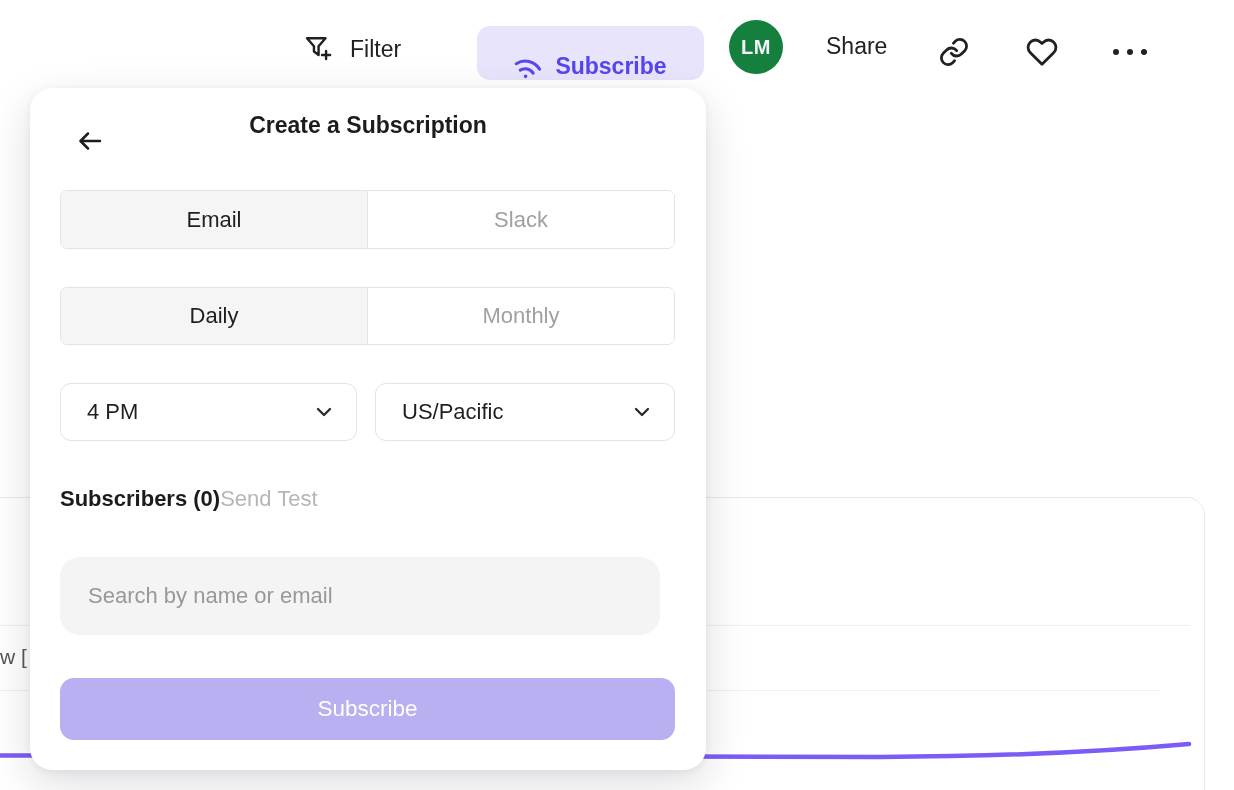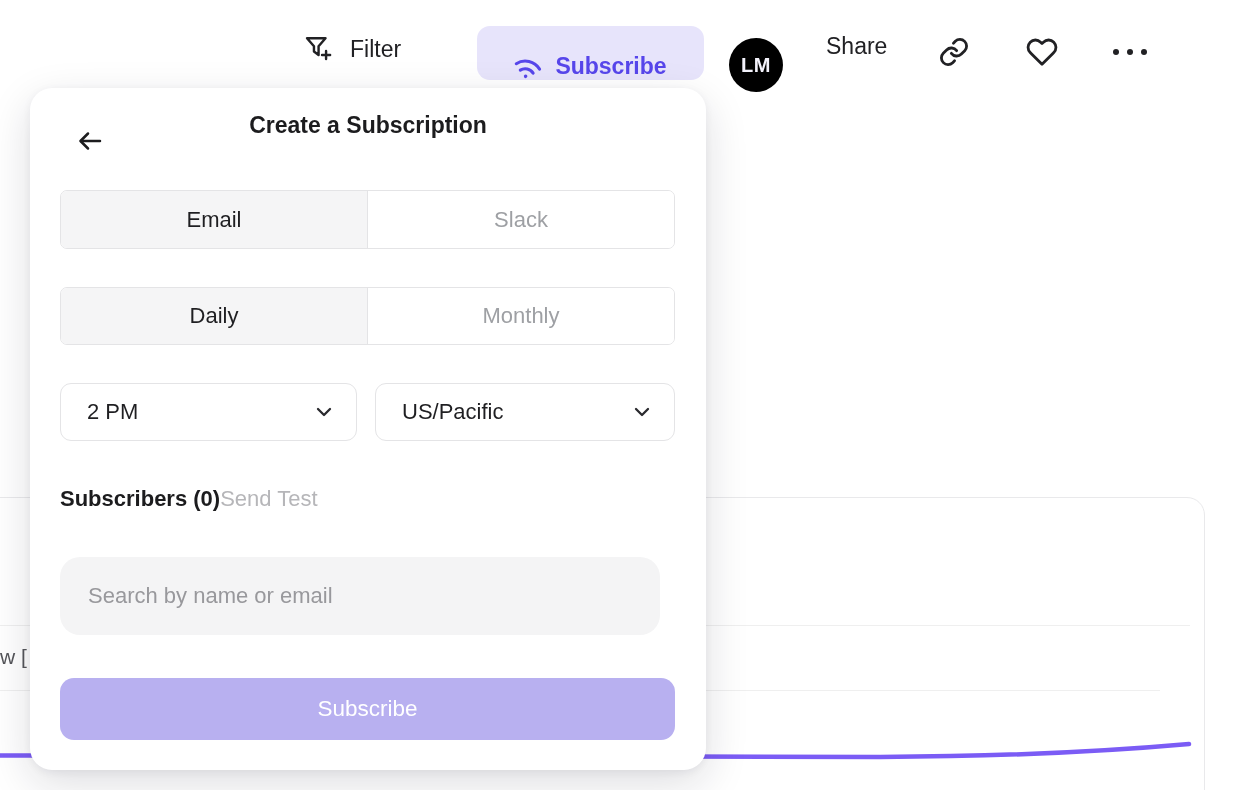--- a/index.html
+++ b/index.html
@@ -18,22 +18,22 @@
   #bg-partial-text { left:0px; top:645px; z-index:2; font-size:21px; color:#55565A; }
 
   
   #toolbar { left:0; top:0; width:1234px; height:100px; z-index:5; }
   .tb-item { position:absolute; display:flex; align-items:flex-end; cursor:pointer; }
   .tb-label { font-size:23px; color:#212124; font-weight:500; }
   #filter-button { left:303px; top:33px; gap:17px; }
   #subscribe-button { left:477px; top:26px; width:227px; height:54px;
     background:#E7E4FB; border-radius:13px; justify-content:center; gap:13px; }
   #subscribe-button .tb-label { color:#5746EB; font-weight:600; }
-  #avatar { left:729px; top:38px; width:54px; height:54px; border-radius:50%;
-    background:#000000; display:flex; align-items:center; justify-content:center;
+  #avatar { left:729px; top:20px; width:54px; height:54px; border-radius:50%;
+    background:#15803d; display:flex; align-items:center; justify-content:center;
     color:#F3F2FB; font-weight:700; font-size:20px; letter-spacing:.5px; }
   #share-button { left:826px; top:33px; }
   #link-button { left:938px; top:36px; }
   #favorite-button { left:1026px; top:36px; }
   #more-button { left:1110px; top:44px; }
 
   
   #subscription-modal { left:30px; top:88px; width:676px; height:682px;
     background:#fff; border-radius:22px; z-index:10;
     box-shadow:0 14px 44px rgba(20,20,43,.14), 0 2px 8px rgba(20,20,43,.06); }
@@ -165,21 +165,21 @@
     <div class="segment selected">Email</div>
     <div class="segment">Slack</div>
   </div>
 
   <div id="frequency-tabs" class="segmented">
     <div class="segment selected">Daily</div>
     <div class="segment">Monthly</div>
   </div>
 
   <div id="time-select" class="dropdown">
-    <span class="dd-value">2 PM</span>
+    <span class="dd-value">4 PM</span>
     <span>
       <svg width="16" height="10" viewBox="0 0 16 10" fill="none" stroke="#2A2A2E" stroke-width="2.3" stroke-linecap="round" stroke-linejoin="round">
         <path d="M2 2l6 6 6-6"></path>
       </svg>
     </span>
   </div>
 
   <div id="timezone-select" class="dropdown">
     <span class="dd-value">US/Pacific</span>
     <span>

